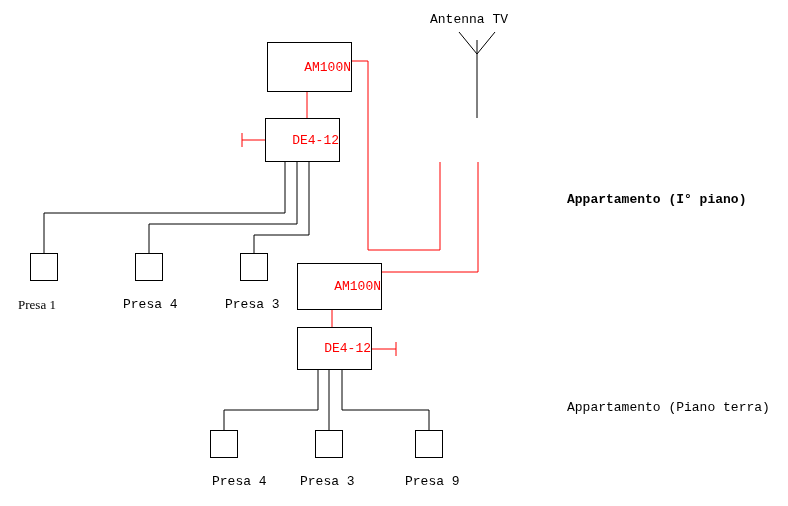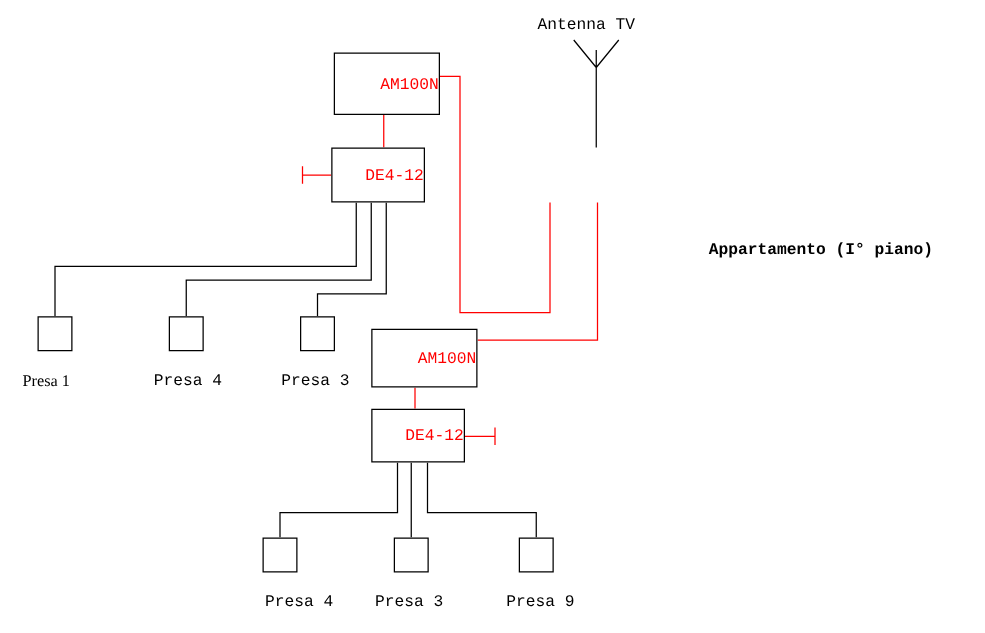--- a/index.html
+++ b/index.html
@@ -125,14 +125,15 @@
   <div class="outlet o6"></div>
 
   <div class="lbl l-p1">Presa 1</div>
   <div class="lbl l-p2">Presa 4</div>
   <div class="lbl l-p3">Presa 3</div>
   <div class="lbl l-p4">Presa 4</div>
   <div class="lbl l-p5">Presa 3</div>
   <div class="lbl l-p6">Presa 9</div>
 
   <div class="lbl l-ap1">Appartamento (I° piano)</div>
+  <div class="lbl l-ap2">Appartamento (Piano terra)</div>
 
 </div>
 
 </body></html>

